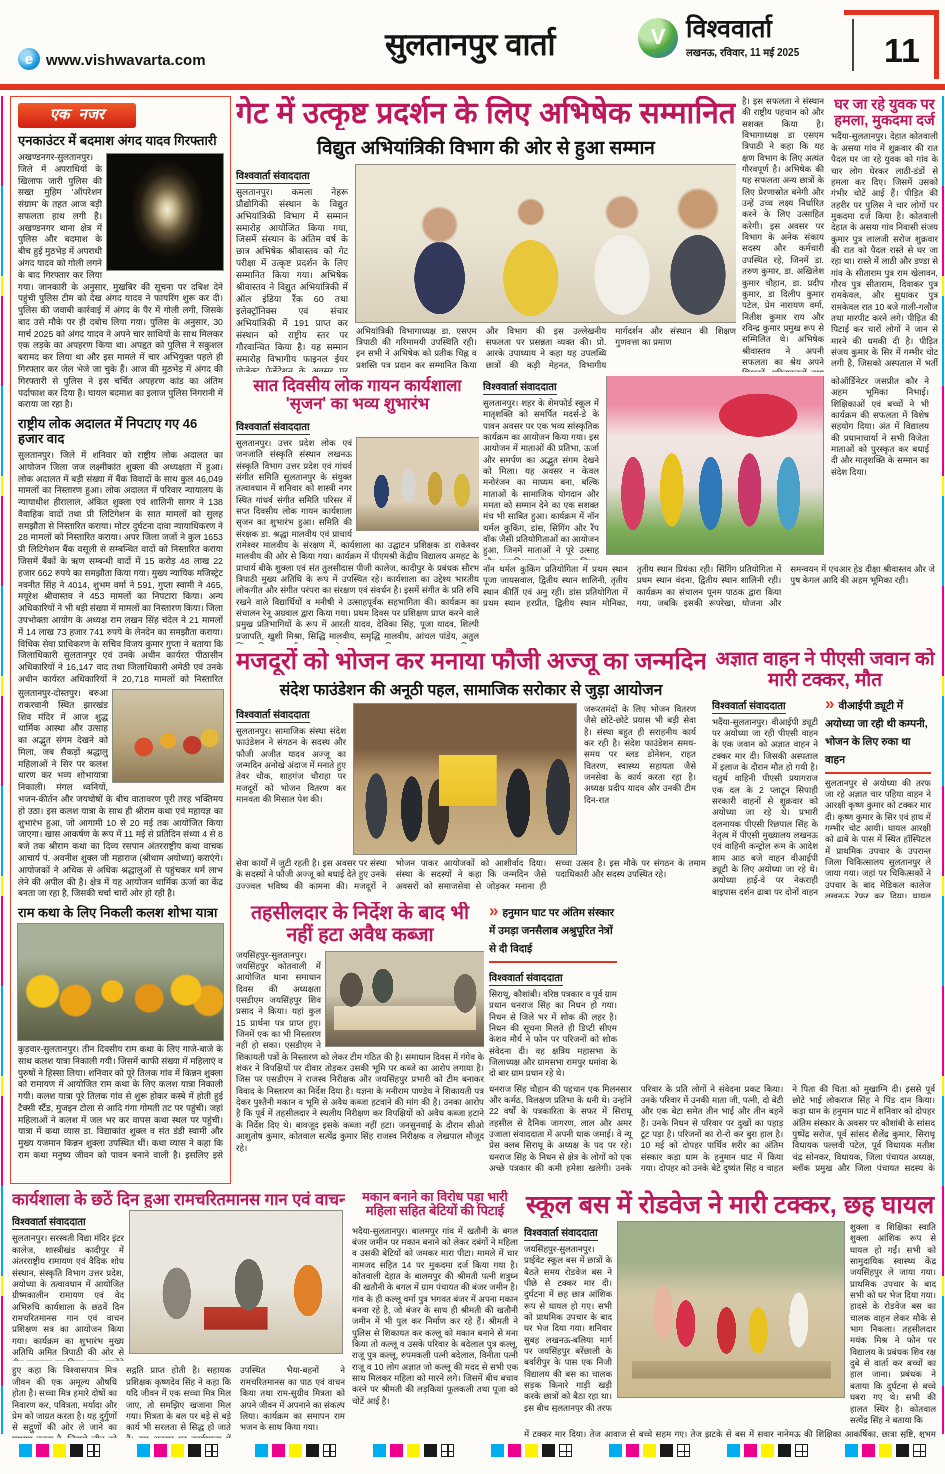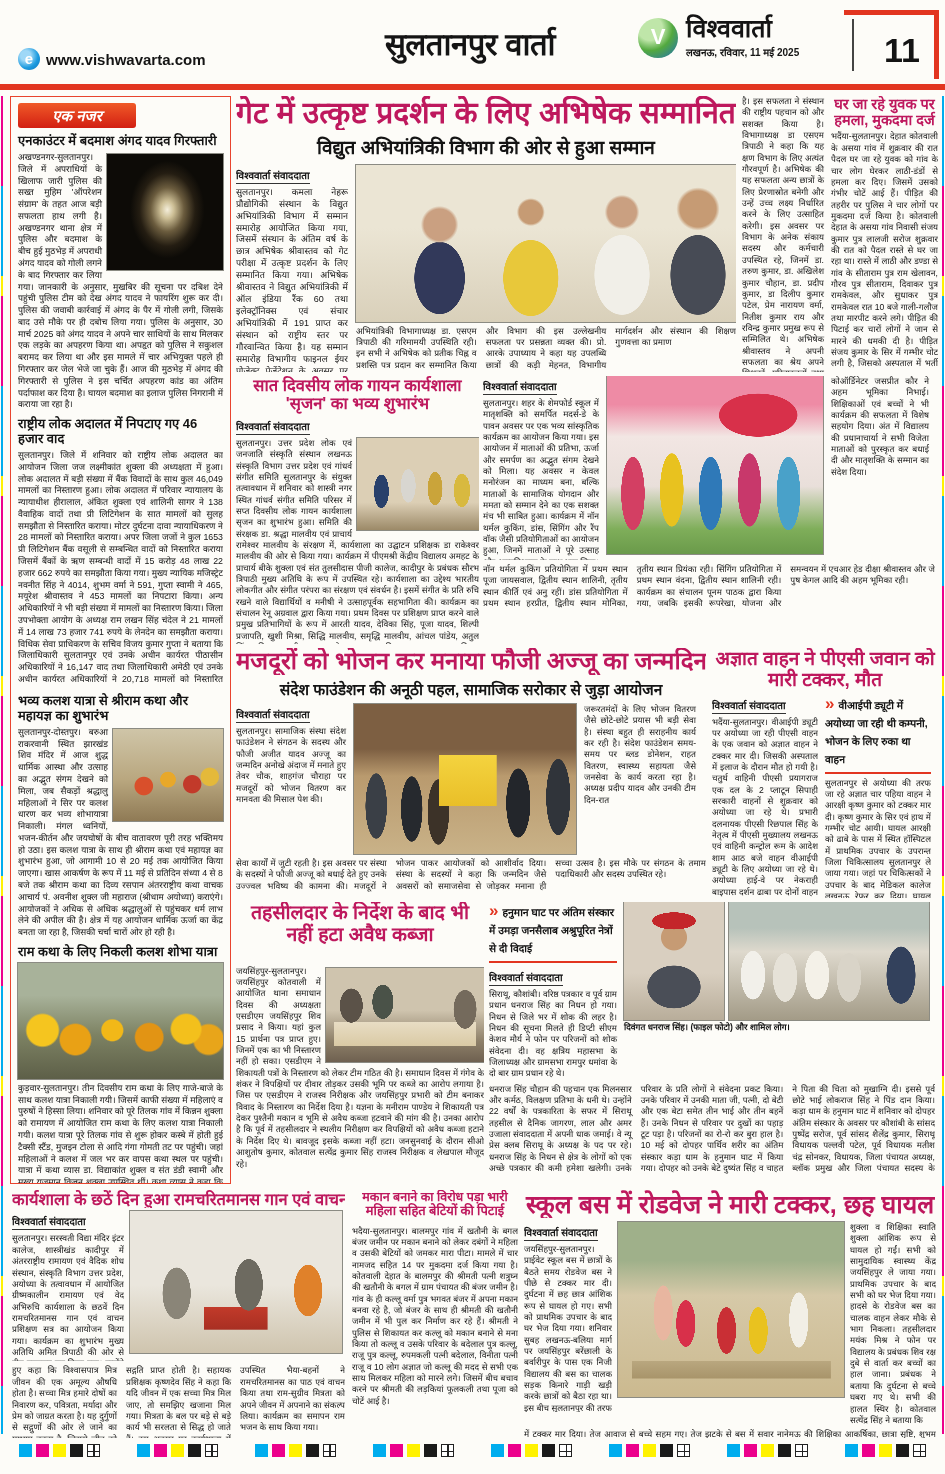--- a/index.html
+++ b/index.html
@@ -38,21 +38,21 @@
   .photo{outline:1px solid #8b8b83;background-color:#cfc8b6;}
   .cap{font-size:8.6px;font-weight:bold;line-height:1.25;}
   .flexrow{display:flex;gap:8px;}
   .qblock{border-bottom:2px solid #e23520;padding-bottom:5px;margin-bottom:4px;}
   .qmark{color:#e23520;font-size:17px;font-weight:bold;float:left;margin-right:4px;line-height:1;}
   .qtext{font-weight:bold;font-size:10.5px;line-height:1.3;}
 
   
   .ek-box{position:absolute;left:10px;top:96px;width:221px;height:1088px;border:1.5px solid #e8442e;padding:6px 7px;box-sizing:border-box;overflow:hidden;}
   .ek-label{width:118px;height:25px;background:linear-gradient(180deg,#f05a28 0%,#d21f12 100%);color:#fff;font-weight:bold;
-            font-size:15px;line-height:25px;text-align:center;border-radius:3px;margin-bottom:5px;font-style:italic;}
+            font-size:15px;line-height:25px;text-align:center;border-radius:3px;margin-bottom:5px;font-style:italic;font-family:Liberation Mono, monospace;}
   .ek-h{font-size:13px;font-weight:bold;line-height:1.15;margin:6px 0 3px;}
   .ek-b{font-size:8.8px;line-height:1.34;text-align:justify;}
   .ph-night{float:right;width:116px;height:116px;margin:2px 0 3px 5px;
      background:radial-gradient(ellipse 32% 42% at 52% 48%,#f4eeda 0%,#cdbf96 18%,#6b5c3e 45%,#241d12 75%,#0d0b07 100%);}
   .ph-kalash1{float:right;width:110px;height:92px;margin:2px 0 3px 5px;
      background:radial-gradient(circle at 28% 62%,#d94f2b 0 9%,transparent 10%),
                 radial-gradient(circle at 50% 55%,#e8a82a 0 10%,transparent 11%),
                 radial-gradient(circle at 72% 60%,#c23a2a 0 9%,transparent 10%),
                 radial-gradient(circle at 88% 52%,#e4b93a 0 8%,transparent 9%),
                 linear-gradient(180deg,#cfc5a8 0%,#b9a77f 55%,#8f7a55 100%);}
@@ -177,21 +177,20 @@
         <span>अखण्डनगर-सुलतानपुर। जिले में अपराधियों के खिलाफ जारी पुलिस की सख्त मुहिम 'ऑपरेशन संग्राम' के तहत आज बड़ी सफलता हाथ लगी है। अखण्डनगर थाना क्षेत्र में पुलिस और बदमाश के बीच हुई मुठभेड़ में अपराधी अंगद यादव को गोली लगने के बाद गिरफ्तार कर लिया गया। जानकारी के अनुसार, मुखबिर की सूचना पर दबिश देने पहुंची पुलिस टीम को देख अंगद यादव ने फायरिंग शुरू कर दी। पुलिस की जवाबी कार्रवाई में अंगद के पैर में गोली लगी, जिसके बाद उसे मौके पर ही दबोच लिया गया। पुलिस के अनुसार, 30 मार्च 2025 को अंगद यादव ने अपने चार साथियों के साथ मिलकर एक लड़के का अपहरण किया था। अपहृत को पुलिस ने सकुशल बरामद कर लिया था और इस मामले में चार अभियुक्त पहले ही गिरफ्तार कर जेल भेजे जा चुके हैं। आज की मुठभेड़ में अंगद की गिरफ्तारी से पुलिस ने इस चर्चित अपहरण कांड का अंतिम पर्दाफाश कर दिया है। घायल बदमाश का इलाज पुलिस निगरानी में कराया जा रहा है।</span>
       </div>
     </div>
 
     <div>
       <div class="ek-h">राष्ट्रीय लोक अदालत में निपटाए गए 46 हजार वाद</div>
       <div class="ek-b" style="max-height:238px;overflow:hidden;">सुलतानपुर। जिले में शनिवार को राष्ट्रीय लोक अदालत का आयोजन जिला जज लक्ष्मीकांत शुक्ला की अध्यक्षता में हुआ। लोक अदालत में बड़ी संख्या में बैंक विवादों के साथ कुल 46,049 मामलों का निस्तारण हुआ। लोक अदालत में परिवार न्यायालय के न्यायाधीश हीरालाल, अंकित शुक्ला एवं शालिनी सागर ने 138 वैवाहिक वादों तथा प्री लिटिगेशन के सात मामलों को सुलह समझौता से निस्तारित कराया। मोटर दुर्घटना दावा न्यायाधिकरण ने 28 मामलों को निस्तारित कराया। अपर जिला जजों ने कुल 1653 प्री लिटिगेशन बैंक वसूली से सम्बन्धित वादों को निस्तारित कराया जिसमें बैंकों के ऋण सम्बन्धी वादों में 15 करोड़ 48 लाख 22 हजार 662 रुपये का समझौता किया गया। मुख्य न्यायिक मजिस्ट्रेट नवनीत सिंह ने 4014, शुभम वर्मा ने 591, गुप्ता स्वामी ने 465, मयूरेश श्रीवास्तव ने 453 मामलों का निपटारा किया। अन्य अधिकारियों ने भी बड़ी संख्या में मामलों का निस्तारण किया। जिला उपभोक्ता आयोग के अध्यक्ष राम लखन सिंह चंदेल ने 21 मामलों में 14 लाख 73 हजार 741 रुपये के लेनदेन का समझौता कराया। विधिक सेवा प्राधिकरण के सचिव विजय कुमार गुप्ता ने बताया कि जिलाधिकारी सुलतानपुर एवं उनके अधीन कार्यरत पीठासीन अधिकारियों ने 16,147 वाद तथा जिलाधिकारी अमेठी एवं उनके अधीन कार्यरत अधिकारियों ने 20,718 मामलों को निस्तारित कराया।</div>
     </div>
 
     <div>
-      <div class="ek-h">भव्य कलश यात्रा से श्रीराम कथा और महायज्ञ का शुभारंभ</div>
       <div class="ek-b">
         <span class="photo ph-kalash1" style="display:block"></span>
         <span>सुलतानपुर-दोस्तपुर। बरुआ राकरवानी स्थित झारखंड शिव मंदिर में आज शुद्ध धार्मिक आस्था और उत्साह का अद्भुत संगम देखने को मिला, जब सैकड़ों श्रद्धालु महिलाओं ने सिर पर कलश धारण कर भव्य शोभायात्रा निकाली। मंगल ध्वनियों, भजन-कीर्तन और जयघोषों के बीच वातावरण पूरी तरह भक्तिमय हो उठा। इस कलश यात्रा के साथ ही श्रीराम कथा एवं महायज्ञ का शुभारंभ हुआ, जो आगामी 10 से 20 मई तक आयोजित किया जाएगा। खास आकर्षण के रूप में 11 मई से प्रतिदिन संध्या 4 से 8 बजे तक श्रीराम कथा का दिव्य रसपान अंतरराष्ट्रीय कथा वाचक आचार्य पं. अवनीश शुक्ल जी महाराज (श्रीधाम अयोध्या) कराएंगे। आयोजकों ने अधिक से अधिक श्रद्धालुओं से पहुंचकर धर्म लाभ लेने की अपील की है। क्षेत्र में यह आयोजन धार्मिक ऊर्जा का केंद्र बनता जा रहा है, जिसकी चर्चा चारों ओर हो रही है।</span>
       </div>
     </div>
 
     <div>
       <div class="ek-h">राम कथा के लिए निकली कलश शोभा यात्रा</div>
       <div class="photo ph-kalash2"></div>
       <div class="ek-b" style="max-height:118px;overflow:hidden;">कुड़वार-सुलतानपुर। तीन दिवसीय राम कथा के लिए गाजे-बाजे के साथ कलश यात्रा निकाली गयी। जिसमें काफी संख्या में महिलाएं व पुरुषों ने हिस्सा लिया। शनिवार को पूरे तिलक गांव में किन्नन शुक्ला को रामायण में आयोजित राम कथा के लिए कलश यात्रा निकाली गयी। कलश यात्रा पूरे तिलक गांव से शुरू होकर कस्बे में होती हुई टैक्सी स्टैंड, मुजइन टोला से आदि गंगा गोमती तट पर पहुंची। जहां महिलाओं ने कलश में जल भर कर वापस कथा स्थल पर पहुंची। यात्रा में कथा व्यास डा. विद्याकांत शुक्ल व संत डंडी स्वामी और मुख्य यजमान किन्नन शुक्ला उपस्थित थीं। कथा व्यास ने कहा कि राम कथा मनुष्य जीवन को पावन बनाने वाली है। इसलिए इसे सबको श्रवण करना चाहिए। कथा शाम सात बजे से रात्रि दस बजे तक कथा चलेगी। उक्त अवसर पर रमेश तिवारी, नौशाद अहमद, दयाराम आढ़ति, पीयूष शुक्ला, अनुराग, लल्लू, रविन्द्र, नरेंद्र तिवारी, विवेक तिवारी सहित काफी संख्या में महिलाएं व पुरुष उपस्थित थे।</div>
@@ -269,45 +268,38 @@
         <div class="qblock">
           <span class="qmark">»</span>
           <span class="qtext">वीआईपी ड्यूटी में अयोध्या जा रही थी कम्पनी, भोजन के लिए रुका था वाहन</span>
         </div>
         <div class="body-sm" style="max-height:138px;overflow:hidden;">सुलतानपुर से अयोध्या की तरफ जा रहे अज्ञात चार पहिया वाहन ने आरक्षी कृष्ण कुमार को टक्कर मार दी। कृष्ण कुमार के सिर एवं हाथ में गम्भीर चोट आयी। घायल आरक्षी को ढाबे के पास में स्थित हॉस्पिटल में प्राथमिक उपचार के उपरान्त जिला चिकित्सालय सुलतानपुर ले जाया गया। जहां पर चिकित्सकों ने उपचार के बाद मेडिकल कालेज लखनऊ रेफर कर दिया। घायल कृष्ण कुमार को साथी आरक्षी जसकरन भारती, शैलेन्द्र कुमार, व पुष्पेन्द्र यादव एम्बुलेंस की मदद से लखनऊ ले गये। जहां पर चिकित्सकों ने शनिवार को सुबह मृत घोषित कर दिया।</div>
       </div>
     </div>
   </div>
 
   <div class="art" style="left:236px;top:902px;width:248px;height:280px;">
-    <div class="hl" style="font-size:19.5px;margin-bottom:20px;">तहसीलदार के निर्देश के बाद भी नहीं हटा अवैध कब्जा</div>
+    <div class="hl" style="font-size:19.5px;margin-bottom:4px;">तहसीलदार के निर्देश के बाद भी नहीं हटा अवैध कब्जा</div>
     <div class="body-sm">
       <span class="photo ph-office" style="float:right;width:158px;height:94px;margin:2px 0 4px 5px;display:block;"></span>
       <span>जयसिंहपुर-सुलतानपुर। जयसिंहपुर कोतवाली में आयोजित थाना समाधान दिवस की अध्यक्षता एसडीएम जयसिंहपुर शिव प्रसाद ने किया। यहां कुल 15 प्रार्थना पत्र प्राप्त हुए। जिनमें एक का भी निस्तारण नहीं हो सका। एसडीएम ने शिकायती पत्रों के निस्तारण को लेकर टीम गठित की है। समाधान दिवस में गंगेव के शंकर ने विपक्षियों पर</span>
       <span>दीवार तोड़कर उसकी भूमि पर कब्जे का आरोप लगाया है। जिस पर एसडीएम ने राजस्व निरीक्षक और जयसिंहपुर प्रभारी को टीम बनाकर विवाद के निस्तारण का निर्देश दिया है। यज्ञना के मनीराम पाण्डेय ने शिकायती पत्र देकर पुश्तैनी मकान व भूमि से अवैध कब्जा हटवाने की मांग की है। उनका आरोप है कि पूर्व में तहसीलदार ने स्थलीय निरीक्षण कर विपक्षियों को अवैध कब्जा हटाने के निर्देश दिए थे। बावजूद इसके कब्जा नहीं हटा। जनसुनवाई के दौरान सीओ आशुतोष कुमार, कोतवाल सत्येंद्र कुमार सिंह राजस्व निरीक्षक व लेखपाल मौजूद रहे।</span>
     </div>
   </div>
 
   <div class="art" style="left:489px;top:902px;width:446px;height:280px;">
     <div class="flexrow" style="gap:7px;">
       <div style="width:128px;flex:0 0 auto;">
         <div class="qblock">
           <span class="qmark">»</span>
           <span class="qtext">हनुमान घाट पर अंतिम संस्कार में उमड़ा जनसैलाब अश्रुपूरित नेत्रों से दी विदाई</span>
         </div>
         <span class="byline">विश्ववार्ता संवाददाता</span>
         <div class="body-sm">सिराथू, कौशांबी। वरिष्ठ पत्रकार व पूर्व ग्राम प्रधान धनराज सिंह का निधन हो गया। निधन से जिले भर में शोक की लहर है। निधन की सूचना मिलते ही डिप्टी सीएम केशव मौर्य ने फोन पर परिजनों को शोक संवेदना दी। वह क्षत्रिय महासभा के जिलाध्यक्ष और ग्रामसभा रामपुर धमांवा के दो बार ग्राम प्रधान रहे थे।</div>
       </div>
-      <div style="width:305px;">
-        <div class="flexrow" style="gap:5px;">
-          <div class="photo ph-portrait" style="width:100px;height:118px;"></div>
-          <div class="photo ph-crowd" style="width:200px;height:118px;"></div>
-        </div>
-        <div class="cap" style="margin-top:2px;">दिवंगत धनराज सिंह। (फाइल फोटो) और शामिल लोग।</div>
-      </div>
     </div>
     <div class="body-sm cols3" style="margin-top:4px;max-height:96px;overflow:hidden;">धनराज सिंह चौहान की पहचान एक मिलनसार और कर्मठ, विलक्षण प्रतिभा के धनी थे। उन्होंने 22 वर्षों के पत्रकारिता के सफर में सिराथू तहसील से दैनिक जागरण, लाल और अमर उजाला संवाददाता में अपनी धाक जमाई। वे न्यू प्रेस क्लब सिराथू के अध्यक्ष के पद पर रहे। धनराज सिंह के निधन से क्षेत्र के लोगों को एक अच्छे पत्रकार की कमी हमेशा खलेगी। उनके परिवार के प्रति लोगों ने संवेदना प्रकट किया। उनके परिवार में उनकी माता जी, पत्नी, दो बेटी और एक बेटा समेत तीन भाई और तीन बहनें हैं। उनके निधन से परिवार पर दुखों का पहाड़ टूट पड़ा है। परिजनों का रो-रो कर बुरा हाल है। 10 मई को दोपहर पार्थिव शरीर का अंतिम संस्कार कड़ा धाम के हनुमान घाट में किया गया। दोपहर को उनके बेटे दुष्यंत सिंह व चाहत ने पिता की चिता को मुखाग्नि दी। इससे पूर्व छोटे भाई लोकराज सिंह ने पिंड दान किया। कड़ा धाम के हनुमान घाट में शनिवार को दोपहर अंतिम संस्कार के अवसर पर कौशांबी के सांसद पुष्पेंद्र सरोज, पूर्व सांसद शैलेंद्र कुमार, सिराथू विधायक पल्लवी पटेल, पूर्व विधायक मतीश चंद्र सोनकर, विधायक, जिला पंचायत अध्यक्ष, ब्लॉक प्रमुख और जिला पंचायत सदस्य के अलावा उत्तर प्रदेश क्षत्रिय महासभा के अध्यक्ष वीरेंद्र सिंह, साखे से राम सागर सिंह, बांदा से ए आ र टी ओ (प्रशासन) शंकर सिंह, पूर्व प्रधान नुरुल हसन, आफताब आलम, अवधर, प्रतिभा मौर्या, जितेंद्र सोनकर, कुंडा से सुजीत सिंह, रामपुर धमांवा से दीपक सिंह, भानु प्रताप सिंह शबानू, दिलीप सिंह, मऊ मानकुंवर से वेद प्रकाश सिंह, इलाहाबाद हाई कोर्ट के वरिष्ठ अधिवक्ता शिवकुमार सिंह, पूर्व प्रधान राजू सिंह, मंझनपुर से शिक्षक राजीव सिंह, रायबरेली गोढ़ांव से शिव सिंह, तेज बहादुर सिंह, अशोक सिंह, विनोद, राजेश बहादुर सिंह, फाशी नरेश, अवध नरेश सिंह, सहित ग्राम रामा क्षेत्र से जनसैलाब उमड़ पड़ा। हजारों लोगों ने अश्रुपूरित नेत्रों से उन्हें अंतिम विदाई दी।</div>
   </div>
 
   <div class="art" style="left:12px;top:1190px;width:333px;height:248px;">
     <div class="hl nowrap" style="font-size:16.5px;margin-bottom:3px;">कार्यशाला के छठें दिन हुआ रामचरितमानस गान एवं वाचन</div>
     <div class="flexrow" style="gap:6px;">
       <div style="width:112px;flex:0 0 auto;">
         <span class="byline">विश्ववार्ता संवाददाता</span>
         <div class="body-sm" style="max-height:128px;overflow:hidden;">सुलतानपुर। सरस्वती विद्या मंदिर इंटर कालेज, शास्त्रीखंड कादीपुर में अंतरराष्ट्रीय रामायण एवं वैदिक शोध संस्थान, संस्कृति विभाग उत्तर प्रदेश, अयोध्या के तत्वावधान में आयोजित ग्रीष्मकालीन रामायण एवं वेद अभिरुचि कार्यशाला के छठवें दिन रामचरितमानस गान एवं वाचन प्रशिक्षण सत्र का आयोजन किया गया। कार्यक्रम का शुभारंभ मुख्य अतिथि अमित त्रिपाठी की ओर से दीप प्रज्वलन कर किया गया। उन्होंने अपने उद्बोधन में कहा, राम और सुग्रीव की मित्रता ब्रह्म और जीव के मिलन का प्रतीक है। राम ब्रह्म हैं, हनुमान वैराग्य के स्वरूप हैं, और सुग्रीव उस जीव का प्रतिनिधित्व करते हैं जो ज्ञान के अभाव में भटकता है। जब तक सुग्रीव को रामरूपी ब्रह्म का साक्षात्कार नहीं हुआ, तब तक उसे शांति नहीं मिली। मुख्य प्रशिक्षक दीनबंधु सिंह ने राम-सुग्रीव मित्रता विषय पर बोलते</div>

